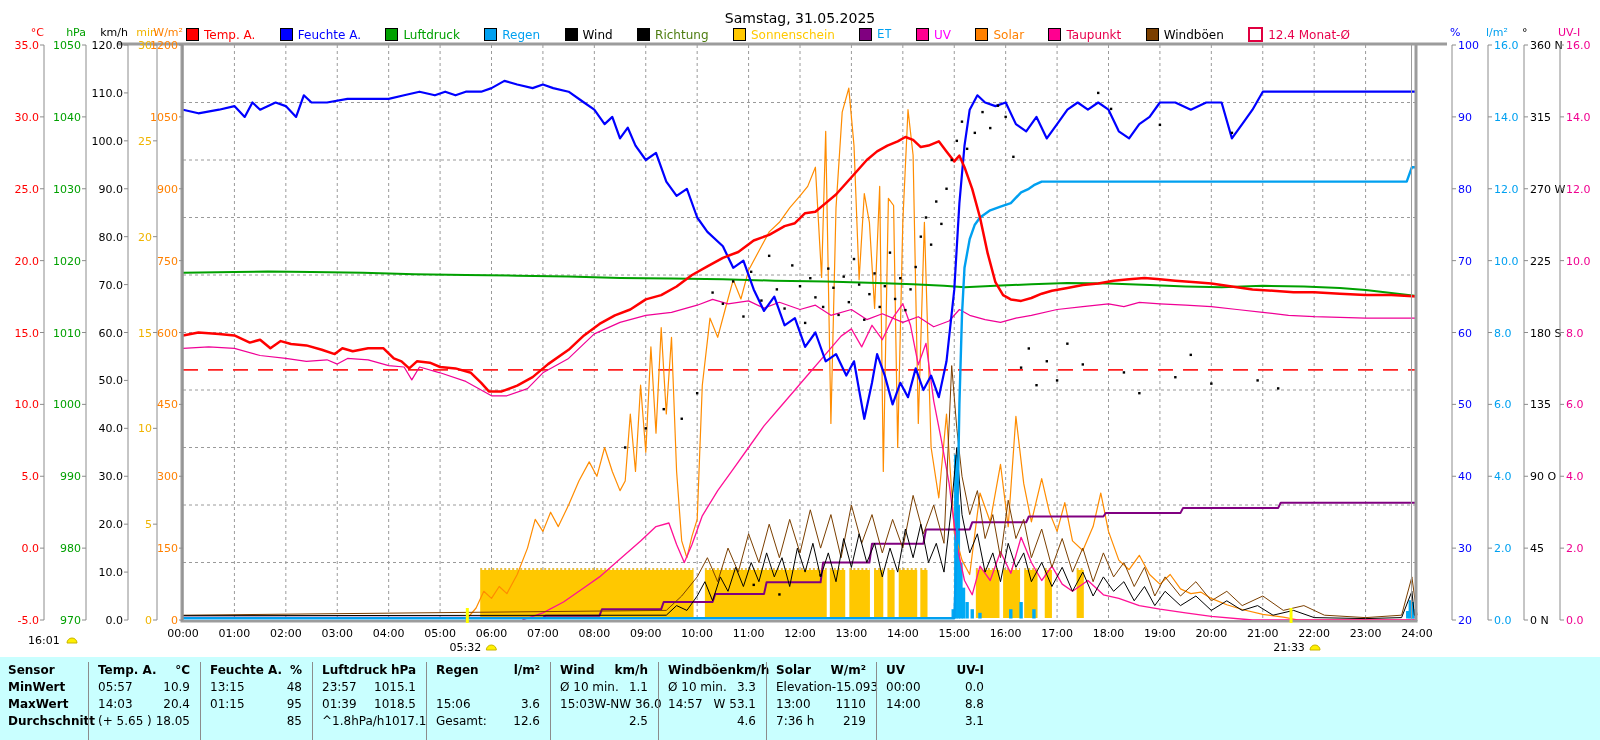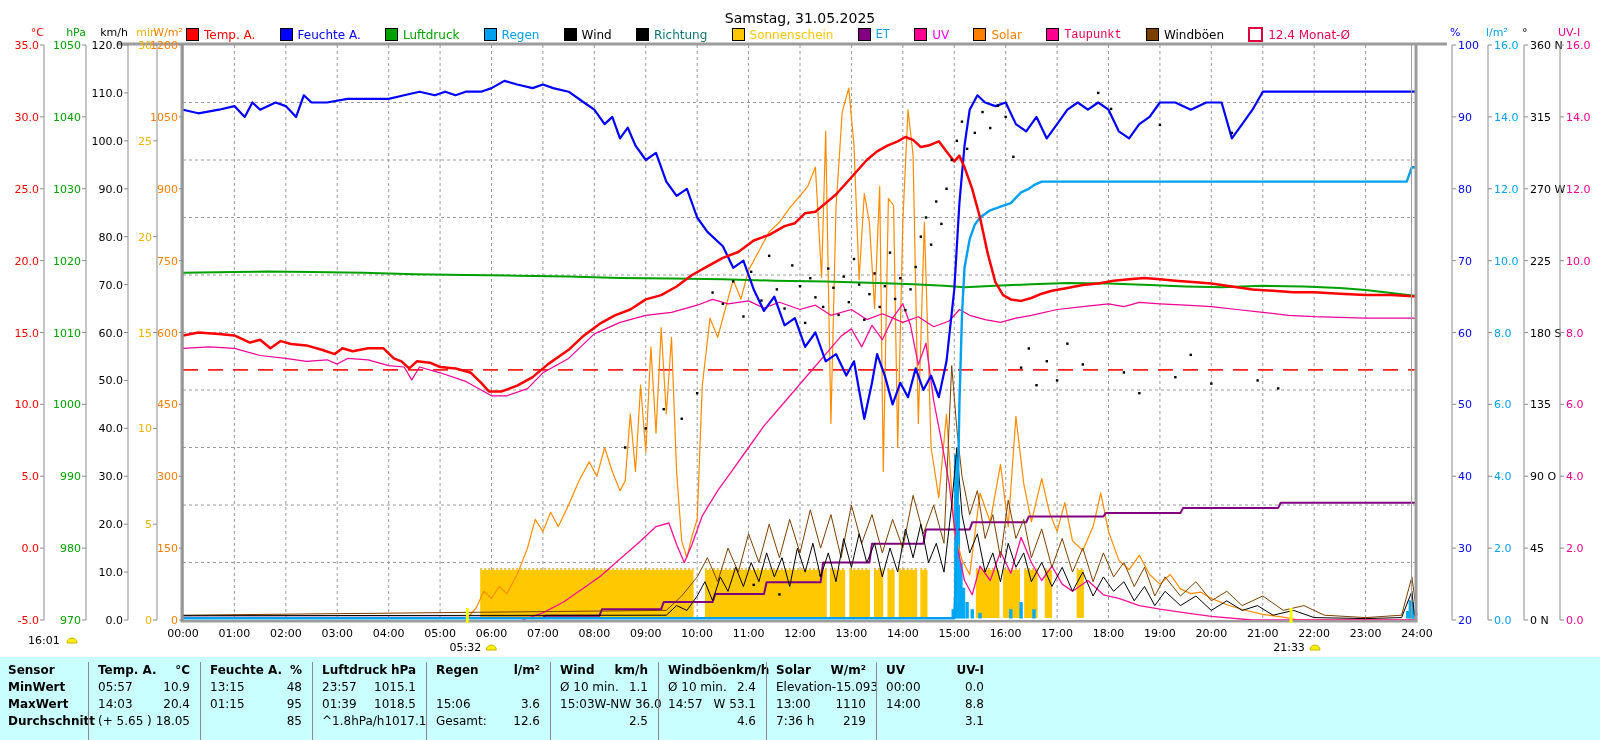--- a/index.html
+++ b/index.html
@@ -44,41 +44,41 @@
       <span class="item">
         <span class="sq" style="background: rgb(0, 160, 240);"></span>
         <span style="color: rgb(0, 160, 240);">Regen</span>
       </span>
       <span class="item">
         <span class="sq" style="background: rgb(0, 0, 0);"></span>
         <span style="color: rgb(0, 0, 0);">Wind</span>
       </span>
       <span class="item">
         <span class="sq" style="background: rgb(0, 0, 0);"></span>
-        <span style="color: #0f766e;">Richtung</span>
+        <span style="color: #4d7c0f;">Richtung</span>
       </span>
       <span class="item">
         <span class="sq" style="background: rgb(255, 200, 0);"></span>
         <span style="color: rgb(255, 200, 0);">Sonnenschein</span>
       </span>
       <span class="item">
         <span class="sq" style="background: rgb(128, 0, 128);"></span>
         <span style="color: rgb(0, 160, 240); font-family: Liberation Mono, monospace;">ET</span>
       </span>
       <span class="item">
         <span class="sq" style="background: rgb(255, 0, 144);"></span>
         <span style="color: rgb(255, 0, 255);">UV</span>
       </span>
       <span class="item">
         <span class="sq" style="background: rgb(255, 128, 0);"></span>
         <span style="color: rgb(255, 128, 0);">Solar</span>
       </span>
       <span class="item">
         <span class="sq" style="background: rgb(255, 0, 144);"></span>
-        <span style="color: rgb(232, 0, 76); font-family: Liberation Mono, monospace;">Taupunkt</span>
+        <span style="color: rgb(232, 0, 76);">Taupunkt</span>
       </span>
       <span class="item">
         <span class="sq" style="background: rgb(123, 63, 0);"></span>
         <span style="color: rgb(0, 0, 0);">Windböen</span>
       </span>
       <span class="item">
         <span class="sq outline"></span>
         <span style="color: rgb(232, 0, 76);">12.4 Monat-Ø</span>
       </span>
     </div>
@@ -570,21 +570,21 @@
           <span>2.5</span>
         </div>
       </div>
       <div class="col grp" style="width: 108px;">
         <div class="r">
           <b>Windböen</b>
           <b>km/h</b>
         </div>
         <div class="r">
           <span>Ø 10 min.</span>
-          <span>2.4</span>
+          <span>3.3</span>
         </div>
         <div class="r">
           <span>14:57</span>
           <span>W 53.1</span>
         </div>
         <div class="r">
           <span></span>
           <span>4.6</span>
         </div>
       </div>

